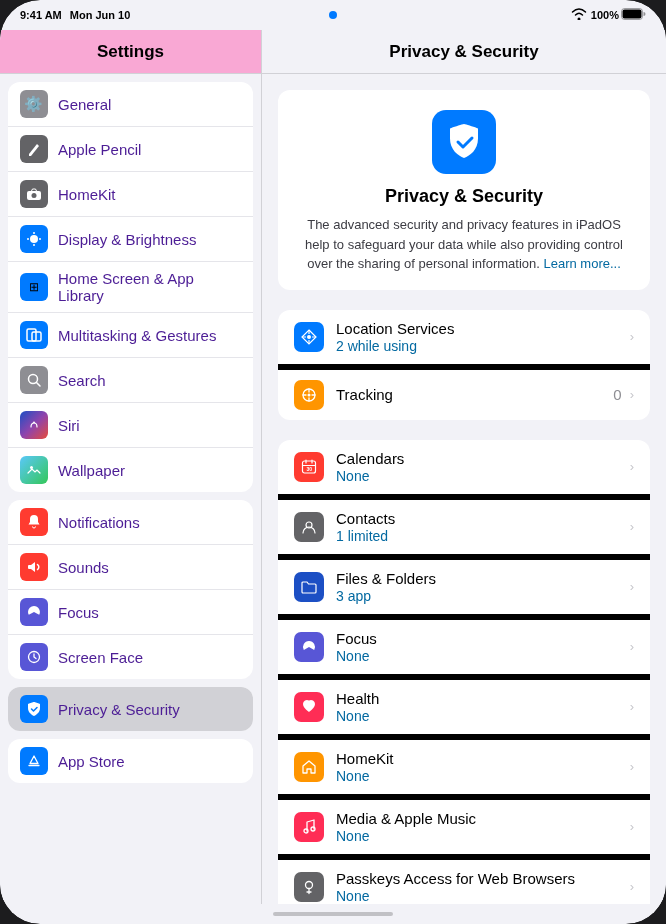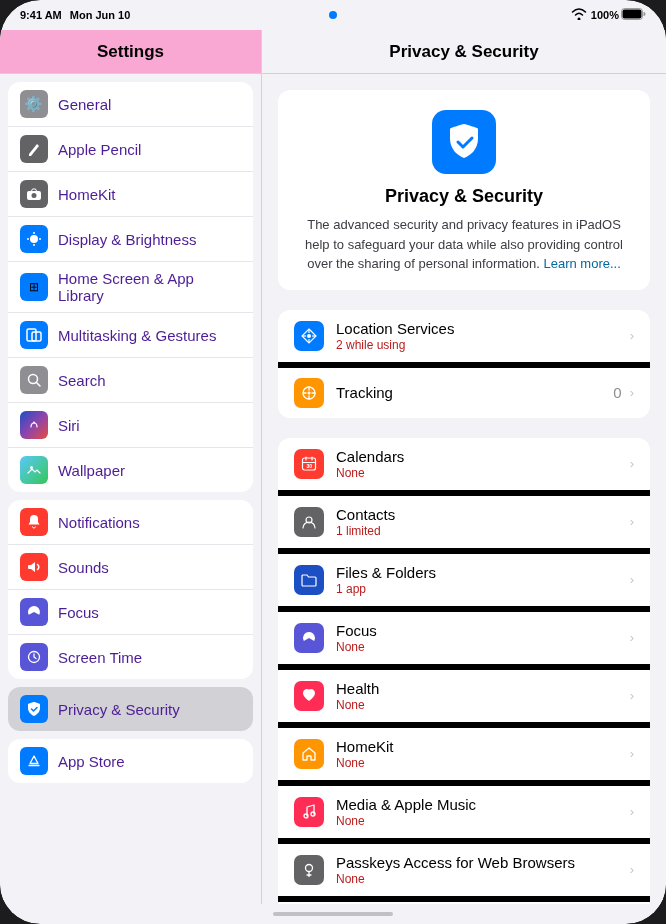--- a/index.html
+++ b/index.html
@@ -228,22 +228,22 @@
       display: flex;
       flex-direction: column;
     }
 
     .settings-row-title {
       font-size: 15px;
       color: #000;
     }
 
     .settings-row-subtitle {
-      font-size: 12px;
-      color: #b91c1c;
+      font-size: 14px;
+      color: #0369a1;
       margin-top: 1px;
     }
 
     .settings-row-right {
       display: flex;
       align-items: center;
       gap: 4px;
       color: #8e8e93;
       font-size: 15px;
     }
@@ -425,21 +425,21 @@
             </div>
             <span class="sidebar-label">Focus</span>
           </div>
           <div class="sidebar-item">
             <div class="sidebar-icon" style="background:#5856d6">
               <svg width="14" height="14" viewBox="0 0 14 14" fill="none">
                   <circle cx="7" cy="7" r="5.5" stroke="white" stroke-width="1.3" fill="none"></circle>
                   <path d="M7 4v3l2 1.5" stroke="white" stroke-width="1.3" stroke-linecap="round" fill="none"></path>
                 </svg>
             </div>
-            <span class="sidebar-label">Screen Time</span>
+            <span class="sidebar-label">Screen Face</span>
           </div>
         </div>
 
         <div class="sidebar-group">
           <div class="sidebar-item active">
             <div class="sidebar-icon icon-blue">
               <svg width="14" height="16" viewBox="0 0 14 16" fill="none">
                   <path d="M7 1l.5.1C9 1.6 12 2.5 13 3v4c0 4-3 6.5-6 8-3-1.5-6-4-6-8V3c1-.5 4-1.4 5.5-1.9L7 1z" fill="white"></path>
                   <path d="M4.5 8l2 2 3.5-3.5" stroke="#007aff" stroke-width="1.5" stroke-linecap="round" stroke-linejoin="round" fill="none"></path>
                 </svg>
@@ -561,21 +561,21 @@
           </div>
 
           <div class="settings-row">
             <div class="settings-row-icon icon-dark-blue">
               <svg width="16" height="14" viewBox="0 0 16 14" fill="none">
                   <path d="M1 3a1 1 0 0 1 1-1h4l1.5 2H14a1 1 0 0 1 1 1v7a1 1 0 0 1-1 1H2a1 1 0 0 1-1-1V3z" fill="none" stroke="white" stroke-width="1.2"></path>
                 </svg>
             </div>
             <div class="settings-row-content">
               <span class="settings-row-title">Files &amp; Folders</span>
-              <span class="settings-row-subtitle">1 app</span>
+              <span class="settings-row-subtitle">3 app</span>
             </div>
             <div class="settings-row-right">
               <span class="chevron">›</span>
             </div>
           </div>
 
           <div class="settings-row">
             <div class="settings-row-icon icon-indigo">
               <svg width="14" height="14" viewBox="0 0 14 14" fill="none">
                   <path d="M7 1a6 6 0 0 0-5.2 9L7 7l5.2 3A6 6 0 0 0 7 1z" fill="white"></path>

